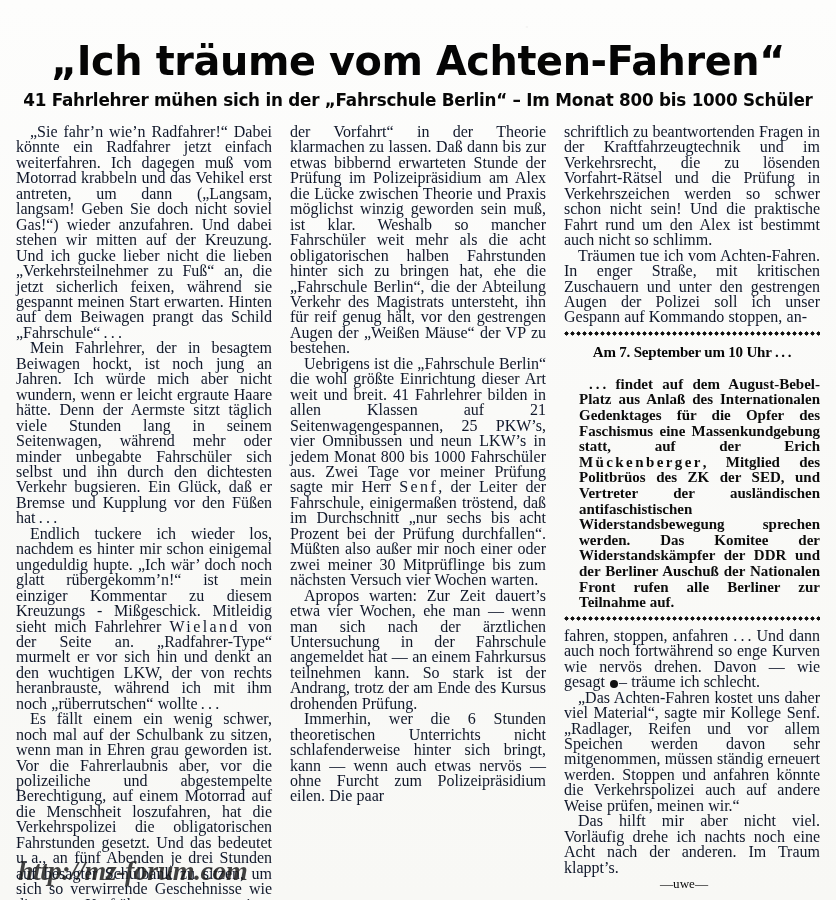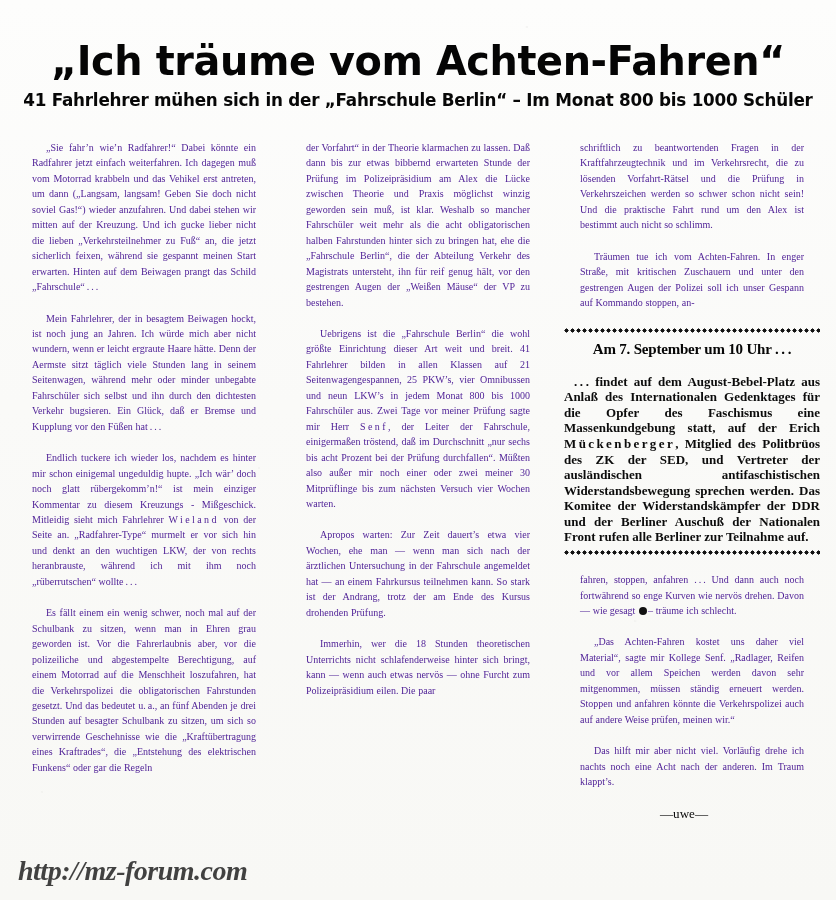--- a/index.html
+++ b/index.html
@@ -73,27 +73,27 @@
     width: 806px;
     height: 766px;
     display: flex;
     gap: 18px;
   }
   .col {
     width: 256px;
     flex: 0 0 256px;
   }
   .col p {
-    margin: 16px;
-    font-family: "Liberation Serif", "DejaVu Serif", serif;
-    font-size: 10px;
+    margin: 0;
+    font-family: "Liberation Serif", "DejaVu Serif", serif;
+    font-size: 16px;
     line-height: 15.45px;
     text-align: justify;
     text-indent: 14px;
-    color: #4c1d95;
+    color: #0f172a;
     -webkit-hyphens: none;
     hyphens: none;
     word-spacing: 0.2px;
   }
   .col p.noindent { text-indent: 0; }
 
   
   .box {
     margin: 5px 0 5px 0;
   }
@@ -113,25 +113,26 @@
     line-height: 22px;
     letter-spacing: -0.2px;
     text-align: center;
     color: #060606;
     margin-bottom: 14px;
     white-space: nowrap;
   }
   .box-body {
     font-family: "Liberation Serif", "DejaVu Serif", serif;
     font-weight: bold;
-    font-size: 13px;
+    font-size: 15px;
     line-height: 15.6px;
     text-align: justify;
     text-indent: 10px;
     color: #0c0c0c;
+    margin-left: 15px;
   }
 
   .sp-wide { letter-spacing: 2.4px; }
   .dot-artifact {
     display: inline-block;
     width: 8px;
     height: 8px;
     border-radius: 50%;
     background: #111;
     vertical-align: -1px;
@@ -180,21 +181,21 @@
       <p>„Sie fahr’n wie’n Radfahrer!“ Dabei könnte ein Radfahrer jetzt einfach weiterfahren. Ich dagegen muß vom Motorrad krabbeln und das Vehikel erst antreten, um dann („Langsam, langsam! Geben Sie doch nicht soviel Gas!“) wieder anzufahren. Und dabei stehen wir mitten auf der Kreuzung. Und ich gucke lieber nicht die lieben „Verkehrsteilnehmer zu Fuß“ an, die jetzt sicherlich feixen, während sie gespannt meinen Start erwarten. Hinten auf dem Beiwagen prangt das Schild „Fahrschule“ . . .</p>
       <p>Mein Fahrlehrer, der in besagtem Beiwagen hockt, ist noch jung an Jahren. Ich würde mich aber nicht wundern, wenn er leicht ergraute Haare hätte. Denn der Aermste sitzt täglich viele Stunden lang in seinem Seitenwagen, während mehr oder minder unbegabte Fahrschüler sich selbst und ihn durch den dichtesten Verkehr bugsieren. Ein Glück, daß er Bremse und Kupplung vor den Füßen hat . . .</p>
       <p><span>Endlich tuckere ich wieder los, nachdem es hinter mir schon einigemal ungeduldig hupte. „Ich wär’ doch noch glatt rübergekomm’n!“ ist mein einziger Kommentar zu diesem Kreuzungs - Mißgeschick. Mitleidig sieht mich Fahrlehrer </span><span class="sp-wide">Wieland</span><span> von der Seite an. „Radfahrer-Type“ murmelt er vor sich hin und denkt an den wuchtigen LKW, der von rechts heranbrauste, während ich mit ihm noch „rüberrutschen“ wollte . . .</span></p>
       <p>Es fällt einem ein wenig schwer, noch mal auf der Schulbank zu sitzen, wenn man in Ehren grau geworden ist. Vor die Fahrerlaubnis aber, vor die polizeiliche und abgestempelte Berechtigung, auf einem Motorrad auf die Menschheit loszufahren, hat die Verkehrspolizei die obligatorischen Fahrstunden gesetzt. Und das bedeutet u. a., an fünf Abenden je drei Stunden auf besagter Schulbank zu sitzen, um sich so verwirrende Geschehnisse wie die „Kraftübertragung eines Kraftrades“, die „Entstehung des elektrischen Funkens“ oder gar die Regeln</p>
     </div>
 
     <div class="col">
       <p class="noindent">der Vorfahrt“ in der Theorie klarmachen zu lassen. Daß dann bis zur etwas bibbernd erwarteten Stunde der Prüfung im Polizeipräsidium am Alex die Lücke zwischen Theorie und Praxis möglichst winzig geworden sein muß, ist klar. Weshalb so mancher Fahrschüler weit mehr als die acht obligatorischen halben Fahrstunden hinter sich zu bringen hat, ehe die „Fahrschule Berlin“, die der Abteilung Verkehr des Magistrats untersteht, ihn für reif genug hält, vor den gestrengen Augen der „Weißen Mäuse“ der VP zu bestehen.</p>
       <p><span>Uebrigens ist die „Fahrschule Berlin“ die wohl größte Einrichtung dieser Art weit und breit. 41 Fahrlehrer bilden in allen Klassen auf 21 Seitenwagengespannen, 25 PKW’s, vier Omnibussen und neun LKW’s in jedem Monat 800 bis 1000 Fahrschüler aus. Zwei Tage vor meiner Prüfung sagte mir Herr </span><span class="sp-wide">Senf</span><span>, der Leiter der Fahrschule, einigermaßen tröstend, daß im Durchschnitt „nur sechs bis acht Prozent bei der Prüfung durchfallen“. Müßten also außer mir noch einer oder zwei meiner 30 Mitprüflinge bis zum nächsten Versuch vier Wochen warten.</span></p>
       <p>Apropos warten: Zur Zeit dauert’s etwa vier Wochen, ehe man — wenn man sich nach der ärztlichen Untersuchung in der Fahrschule angemeldet hat — an einem Fahrkursus teilnehmen kann. So stark ist der Andrang, trotz der am Ende des Kursus drohenden Prüfung.</p>
-      <p>Immerhin, wer die 18 Stunden theoretischen Unterrichts nicht schlafenderweise hinter sich bringt, kann — wenn auch etwas nervös — ohne Furcht zum Polizeipräsidium eilen. Die paar</p>
+      <p>Immerhin, wer die 6 Stunden theoretischen Unterrichts nicht schlafenderweise hinter sich bringt, kann — wenn auch etwas nervös — ohne Furcht zum Polizeipräsidium eilen. Die paar</p>
     </div>
 
     <div class="col">
       <p class="noindent">schriftlich zu beantwortenden Fragen in der Kraftfahrzeugtechnik und im Verkehrsrecht, die zu lösenden Vorfahrt-Rätsel und die Prüfung in Verkehrszeichen werden so schwer schon nicht sein! Und die praktische Fahrt rund um den Alex ist bestimmt auch nicht so schlimm.</p>
       <p>Träumen tue ich vom Achten-Fahren. In enger Straße, mit kritischen Zuschauern und unter den gestrengen Augen der Polizei soll ich unser Gespann auf Kommando stoppen, an-</p>
 
       <div class="box">
         <div class="rule"></div>
         <div class="box-title">Am 7. September um 10 Uhr . . .</div>
         <div class="box-body"><span>. . . findet auf dem August-Bebel-Platz aus Anlaß des Internationalen Gedenktages für die Opfer des Faschismus eine Massenkundgebung statt, auf der Erich </span><span class="sp-wide">Mückenberger</span><span>, Mitglied des Politbrüos des ZK der SED, und Vertreter der ausländischen antifaschistischen Widerstandsbewegung sprechen werden. Das Komitee der Widerstandskämpfer der DDR und der Berliner Auschuß der Nationalen Front rufen alle Berliner zur Teilnahme auf.</span></div>

